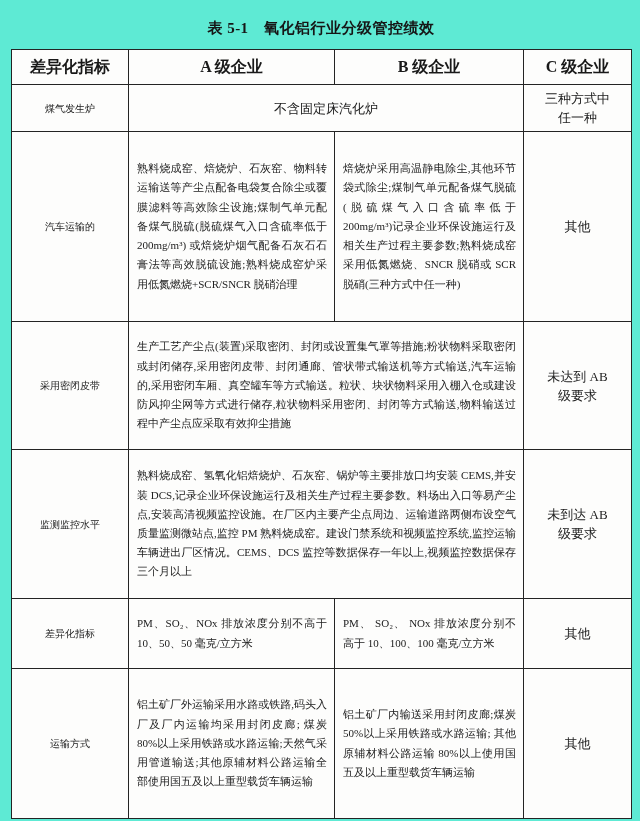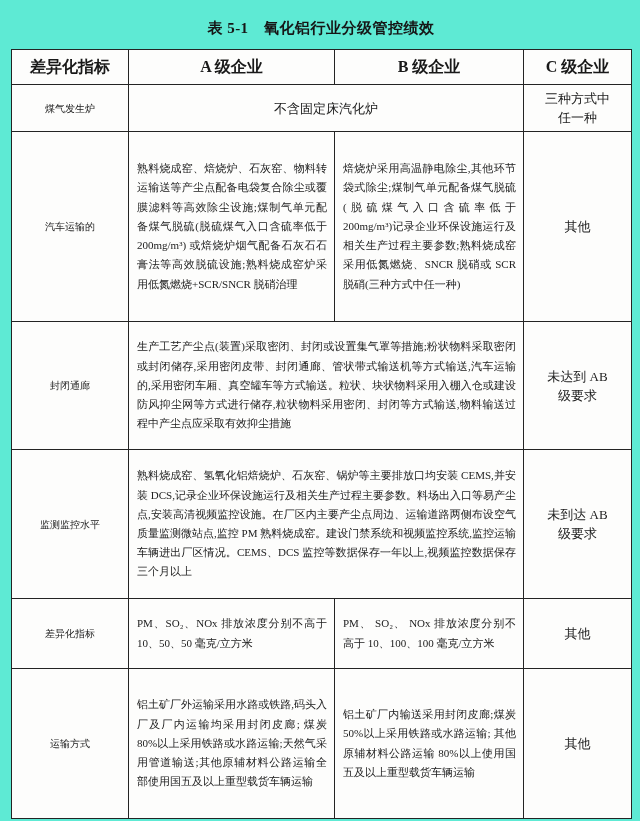--- a/index.html
+++ b/index.html
@@ -106,21 +106,21 @@
     </tr>
 
     <tr class="h-pollution">
       <td class="cell-label">汽车运输的</td>
       <td class="cell-body">熟料烧成窑、焙烧炉、石灰窑、物料转运输送等产尘点配备电袋复合除尘或覆膜滤料等高效除尘设施;煤制气单元配备煤气脱硫(脱硫煤气入口含硫率低于200mg/m³) 或焙烧炉烟气配备石灰石石膏法等高效脱硫设施;熟料烧成窑炉采用低氮燃烧+SCR/SNCR 脱硝治理</td>
       <td class="cell-body">焙烧炉采用高温静电除尘,其他环节袋式除尘;煤制气单元配备煤气脱硫(脱硫煤气入口含硫率低于 200mg/m³)记录企业环保设施运行及相关生产过程主要参数;熟料烧成窑采用低氮燃烧、SNCR 脱硝或 SCR 脱硝(三种方式中任一种)</td>
       <td class="cell-center">其他</td>
     </tr>
 
     <tr class="h-fugitive">
-      <td class="cell-label">封闭通廊</td>
+      <td class="cell-label">采用密闭皮带</td>
       <td class="cell-body" colspan="2">生产工艺产尘点(装置)采取密闭、封闭或设置集气罩等措施;粉状物料采取密闭或封闭储存,采用密闭皮带、封闭通廊、管状带式输送机等方式输送,汽车运输的,采用密闭车厢、真空罐车等方式输送。粒状、块状物料采用入棚入仓或建设防风抑尘网等方式进行储存,粒状物料采用密闭、封闭等方式输送,物料输送过程中产尘点应采取有效抑尘措施</td>
       <td class="cell-center">未达到 AB 级要求</td>
     </tr>
 
     <tr class="h-monitor">
       <td class="cell-label">监测监控水平</td>
       <td class="cell-body" colspan="2">熟料烧成窑、氢氧化铝焙烧炉、石灰窑、锅炉等主要排放口均安装 CEMS,并安装 DCS,记录企业环保设施运行及相关生产过程主要参数。料场出入口等易产尘点,安装高清视频监控设施。在厂区内主要产尘点周边、运输道路两侧布设空气质量监测微站点,监控 PM 熟料烧成窑。建设门禁系统和视频监控系统,监控运输车辆进出厂区情况。CEMS、DCS 监控等数据保存一年以上,视频监控数据保存三个月以上</td>
       <td class="cell-center">未到达 AB 级要求</td>
     </tr>
 

